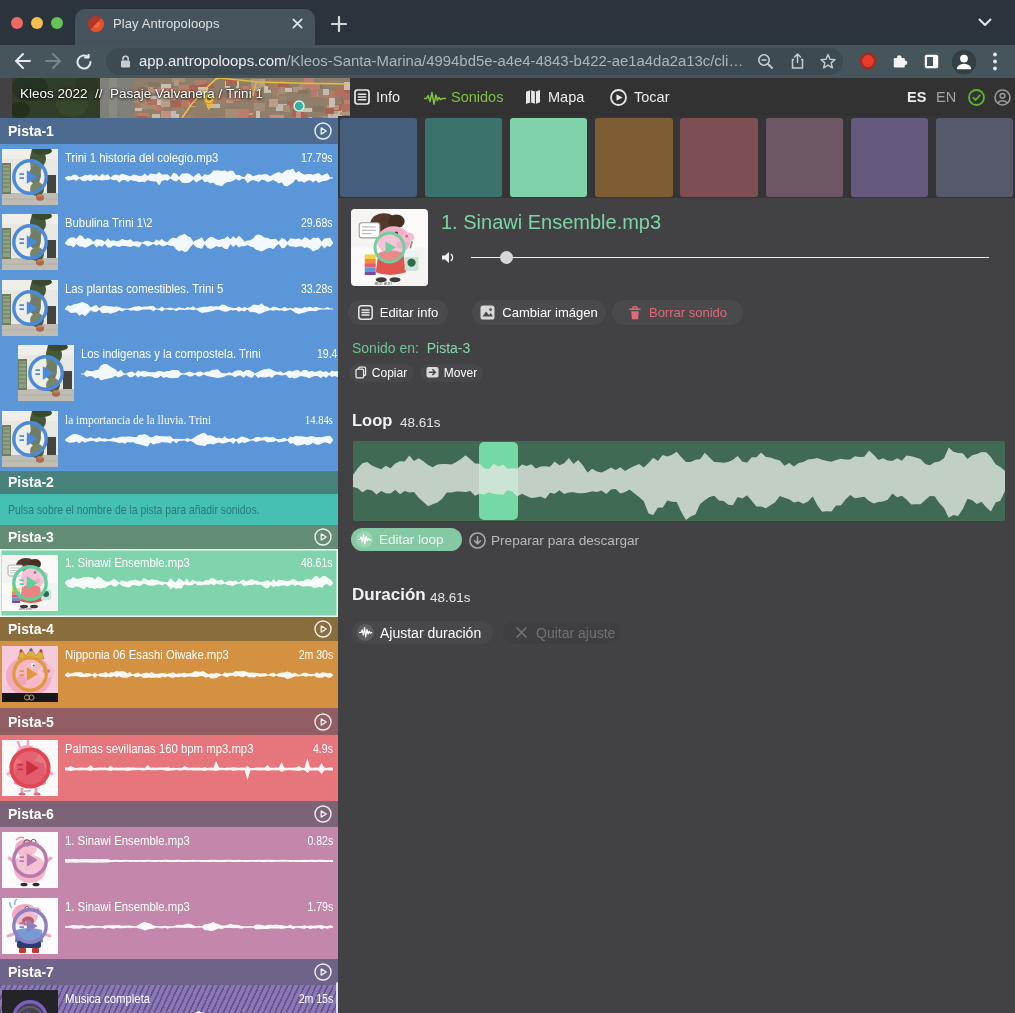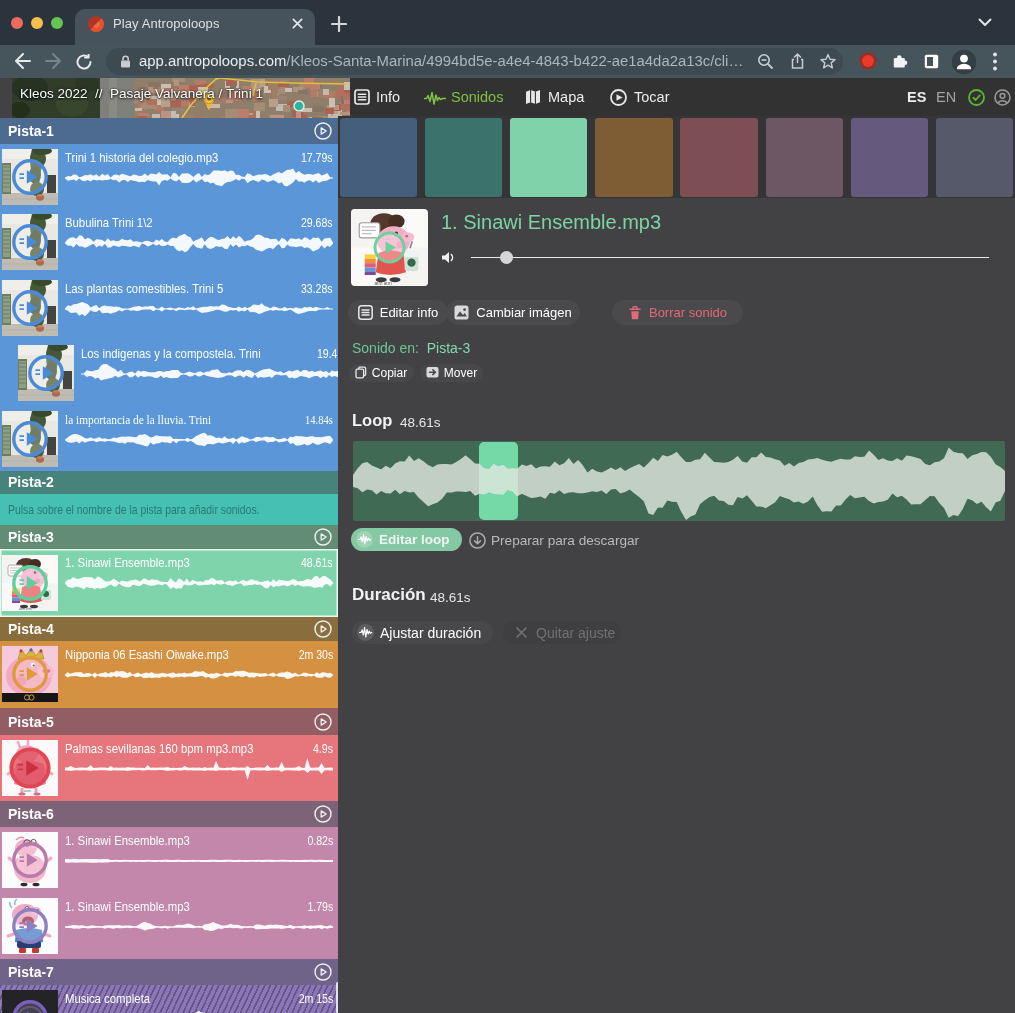--- a/index.html
+++ b/index.html
@@ -29,21 +29,21 @@
 .pill-btn{position:absolute;height:25px;border-radius:13px;background:#4a4a4d;color:#fff;
   font-size:13px;font-weight:500;display:flex;align-items:center;justify-content:center;gap:7px}
 .spill{position:absolute;height:18px;border-radius:9px;background:#48484b;color:#fff;
   font-size:12px;display:flex;align-items:center;justify-content:center;gap:5px}
 #title{left:441px;top:211px;font-size:20px;color:#7bd3a6}
 #loophead,#durhead{font-size:16.5px;font-weight:bold;color:#f2f2f2}
 .secval{font-size:13.5px;color:#e6e6e6}
 #looppanel{left:353px;top:441px;width:652px;height:80px;background:#416a55;border-radius:2px}
 #loopband{position:absolute;left:126px;top:1px;width:39px;height:78px;background:#74d9a6;border-radius:5px}
 #editloop{left:351px;top:528px;width:111px;height:23px;border-radius:12px;background:#84c8a4;
-  color:#edf6f1;font-size:13.5px;font-weight:700;display:flex;align-items:center;gap:6px;padding-left:5px}
+  color:#edf6f1;font-size:13.5px;font-weight:400;display:flex;align-items:center;gap:6px;padding-left:5px}
 #preptext{left:491px;top:533px;font-size:13.6px;color:#b9bab8}
 #ajustar{left:352px;top:621px;width:141px;height:23px;border-radius:12px;background:#48484b;
   color:#fff;font-size:14px;font-weight:500;display:flex;align-items:center;gap:6px;padding-left:5px}
 #quitar{left:503px;top:621px;width:118px;height:23px;border-radius:12px;background:#3f3f42;
   color:#717174;font-size:14px;display:flex;align-items:center;gap:8px;padding-left:12px}
 </style></head><body>
 <div id="frame" class="abs"></div>
 <div class="abs tl" style="left:11px;background:#ed6a5f"></div>
 <div class="abs tl" style="left:31px;background:#f5bf50"></div>
 <div class="abs tl" style="left:51px;background:#62c554"></div>
@@ -726,21 +726,21 @@
   </svg>
 <div class="abs" style="left:471px;top:257px;width:518px;height:1.4px;background:rgba(255,255,255,.9)"></div>
 <div class="abs" style="left:500px;top:251px;width:13px;height:13px;border-radius:50%;background:#d6d6d6"></div>
 <div class="pill-btn" style="left:348px;top:300px;width:100px">
     <svg width="15" height="15" viewBox="0 0 15 15">
       <rect x="0.8" y="0.8" width="13.4" height="13.4" rx="2.8" stroke="#e8e8e8" stroke-width="1.5" fill="none"></rect>
       <path d="M4 5 H11 M4 7.5 H11 M4 10 H11" stroke="#e8e8e8" stroke-width="1.4" stroke-linecap="round"></path>
     </svg>
     <span>Editar info</span>
   </div>
-<div class="pill-btn" style="left:446px;top:300px;width:134px">
+<div class="pill-btn" style="left:472px;top:300px;width:134px">
     <svg width="15" height="15" viewBox="0 0 15 15">
       <rect x="0.5" y="0.5" width="14" height="14" rx="2.6" fill="#d9d9d9"></rect>
       <path d="M2.5 11.5 L6 6.5 L9 10 L10.8 8 L12.8 11.5 Z" fill="#4a4a4d"></path>
       <circle cx="10.6" cy="4.6" r="1.4" fill="#4a4a4d"></circle>
     </svg>
     <span>Cambiar imágen</span>
   </div>
 <div class="pill-btn" style="left:612px;top:300px;width:131px;color:#e0697a">
     <svg width="14" height="15" viewBox="0 0 14 15">
       <path d="M2 4.2 H12" stroke="#e0697a" stroke-width="1.6" stroke-linecap="round"></path>

